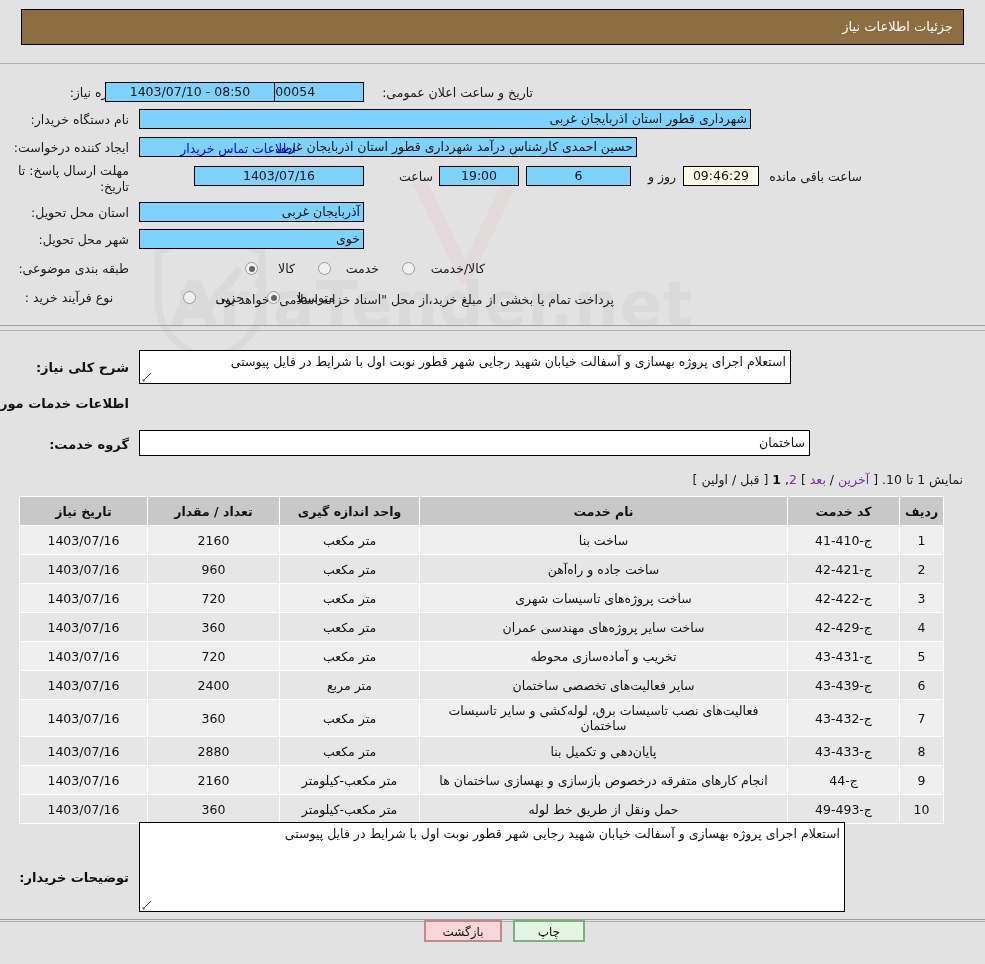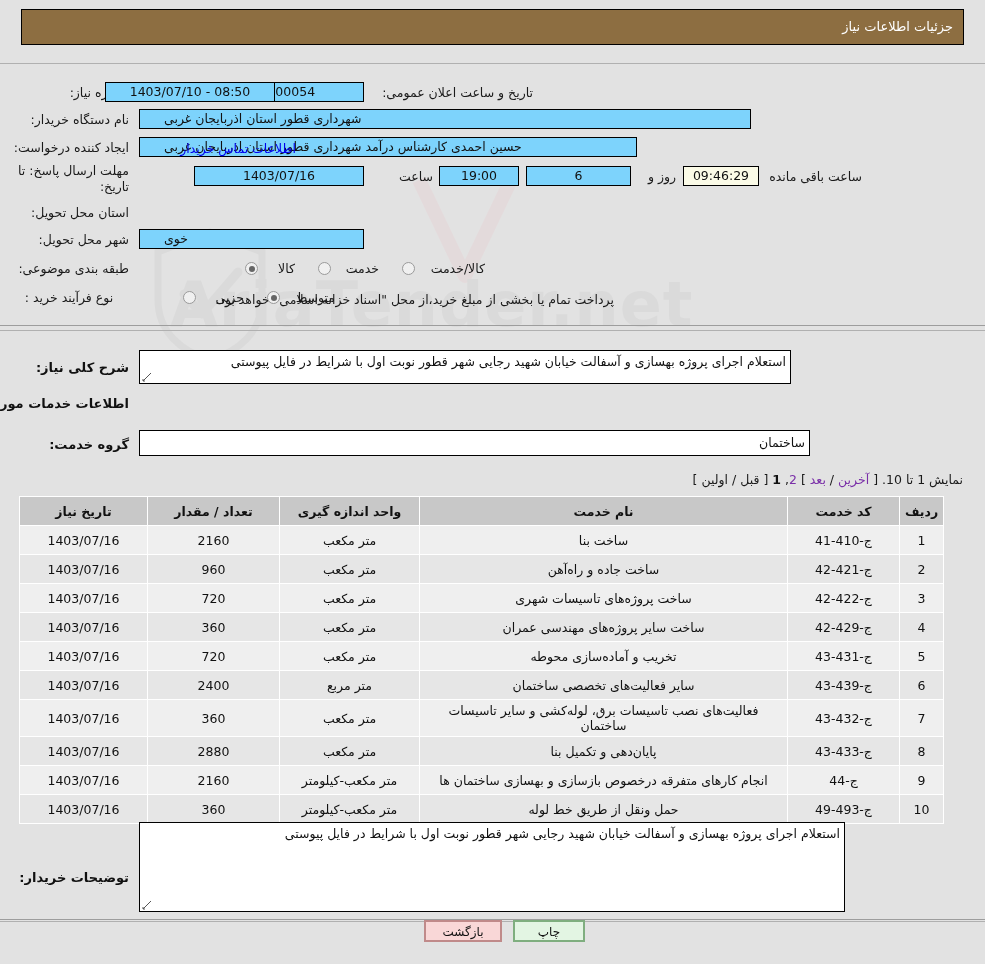--- a/index.html
+++ b/index.html
@@ -108,21 +108,21 @@
     font-size: 12.5px;
     color: #111;
     text-align: center;
     line-height: 18px;
     height: 20px;
     padding: 0 3px;
     overflow: hidden;
     white-space: nowrap;
     z-index: 4;
   }
-  .fld.rt   { text-align: left; padding-left: 24px; }
+  .fld.rt   { text-align: right; padding-left: 24px; }
   .fld.yel  { background: #fbfbe7; }
   .plain {
     position: absolute;
     font-size: 12.5px;
     color: #1a1a1a;
     z-index: 4;
     white-space: nowrap;
   }
   a.lnk {
     position: absolute;
@@ -303,20 +303,21 @@
   <a class="lnk" style="right:689px; top:141px;">اطلاعات تماس خریدار</a>
 
   <div class="fld" style="right:621px; top:166px; width:170px;">1403/07/16</div>
   <div class="plain" style="right:552px; top:169px;">ساعت</div>
   <div class="fld" style="right:466px; top:166px; width:80px;">19:00</div>
   <div class="fld" style="right:354px; top:166px; width:105px;">6</div>
   <div class="plain" style="right:309px; top:169px;">روز و</div>
   <div class="fld yel" style="right:226px; top:166px; width:76px;">09:46:29</div>
   <div class="plain" style="right:123px; top:169px;">ساعت باقی مانده</div>
 
+  <div class="fld rt" style="right:621px; top:202px; width:225px;">آذربایجان غربی</div>
   <div class="fld rt" style="right:621px; top:229px; width:225px;">خوی</div>
 
   <div class="lbl" style="right:452px; top:85px; width:180px;">تاریخ و ساعت اعلان عمومی:</div>
   <div class="fld" style="right:644px; top:82px; width:170px; left:105px; right:auto;">08:50 - 1403/07/10</div>
 
   <div class="radio on" style="right:727px; top:262px;"></div>
   <div class="rlabel" style="right:690px; top:261px;">کالا</div>
   <div class="radio" style="right:654px; top:262px;"></div>
   <div class="rlabel" style="right:606px; top:261px;">خدمت</div>
   <div class="radio" style="right:570px; top:262px;"></div>

